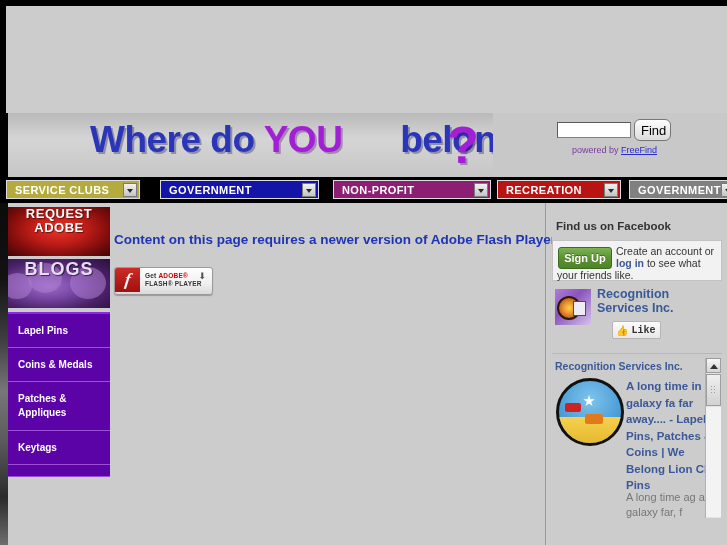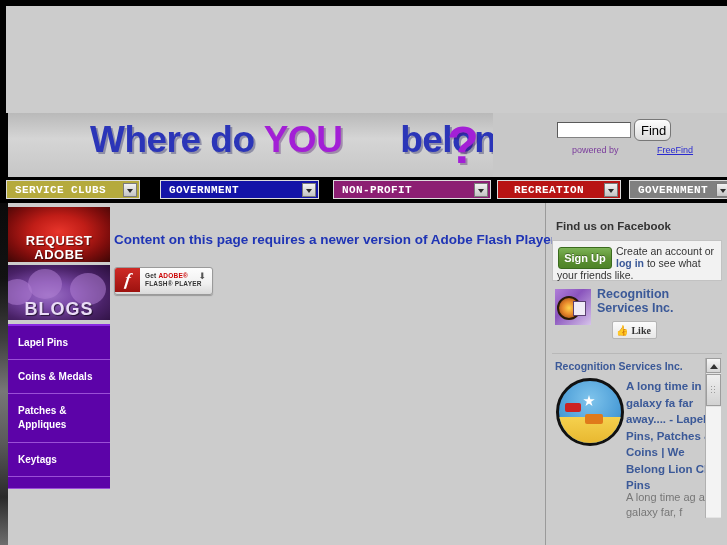--- a/index.html
+++ b/index.html
@@ -104,21 +104,20 @@
   #poweredby {
     position: absolute;
     left: 572px; top: 145px;
     font-size: 9px;
     color: #7a3b9b;
     white-space: nowrap;
   }
   #poweredby a {
     color: #2a2ad0;
     text-decoration: underline;
-    margin-left: 36px;
   }
 
   
   #navbar {
     position: absolute;
     left: 0; top: 177px;
     width: 727px; height: 26px;
     background: #000;
   }
   .navitem {
@@ -131,21 +130,21 @@
     align-items: center;
   }
   .navlabel {
     font-size: 11px;
     font-weight: bold;
     color: #ffffff;
     letter-spacing: .4px;
     padding-left: 8px;
     white-space: nowrap;
     flex: 1;
-    font-family: Liberation Mono, monospace;
+    font-family: Liberation Sans, sans-serif;
   }
   .navarrow {
     width: 14px; height: 14px;
     margin-right: 2px;
     background: linear-gradient(180deg,#f2f2f2,#c4c4c4);
     border: 1px solid #7b7b7b;
     position: relative;
     box-sizing: border-box;
     flex: none;
   }
@@ -179,25 +178,25 @@
   }
 
   
   #sidebar {
     position: absolute;
     left: 8px; top: 207px;
     width: 102px;
   }
   .promo {
     width: 102px;
-    height: 55px;
+    height: 49px;
     position: relative;
     overflow: hidden;
     display:flex;
-    align-items:flex-end;
+    align-items:flex-start;
     justify-content:center;
     cursor: pointer;
   }
   #promo-quote {
     background: radial-gradient(ellipse at 50% 45%, #e8352b 0%, #c01d17 38%, #7e0d0c 70%, #3d0605 100%);
     margin-bottom: 3px;
   }
   #promo-quote .ptext {
     color:#fff;
     font-size: 13px;
@@ -417,21 +416,21 @@
   }
   #likebtn .thumb {
     font-size: 10px;
     color:#3b5998;
     margin-right:3px;
   }
   #likebtn .lbl {
     font-size: 10px;
     font-weight: bold;
     color:#333;
-    font-family: Liberation Serif, serif;
+    font-family: Liberation Mono, monospace;
   }
 
   #fbfeed {
     position: relative;
     border-top: 1px solid #b8b8b8;
     margin-top: 4px;
     padding-top: 6px;
     height: 166px;
     overflow: hidden;
   }
@@ -569,21 +568,21 @@
       <span class="navarrow"></span>
     </div>
     <div class="navitem" style="left:160px;width:159px;background:#1414a8;">
       <span class="navlabel">GOVERNMENT</span>
       <span class="navarrow"></span>
     </div>
     <div class="navitem" style="left:333px;width:158px;background:#8c1f73;">
       <span class="navlabel">NON-PROFIT</span>
       <span class="navarrow"></span>
     </div>
-    <div class="navitem" style="left:497px;width:124px;background:#b81414;padding-left:8px;">
+    <div class="navitem" style="left:497px;width:124px;background:#b81414;">
       <span class="navlabel">RECREATION</span>
       <span class="navarrow"></span>
     </div>
     <div class="navitem" style="left:629px;width:104px;background:#808080;">
       <span class="navlabel">GOVERNMENT</span>
       <span class="navarrow"></span>
     </div>
   </div>
 
   <div id="mainbg"></div>

